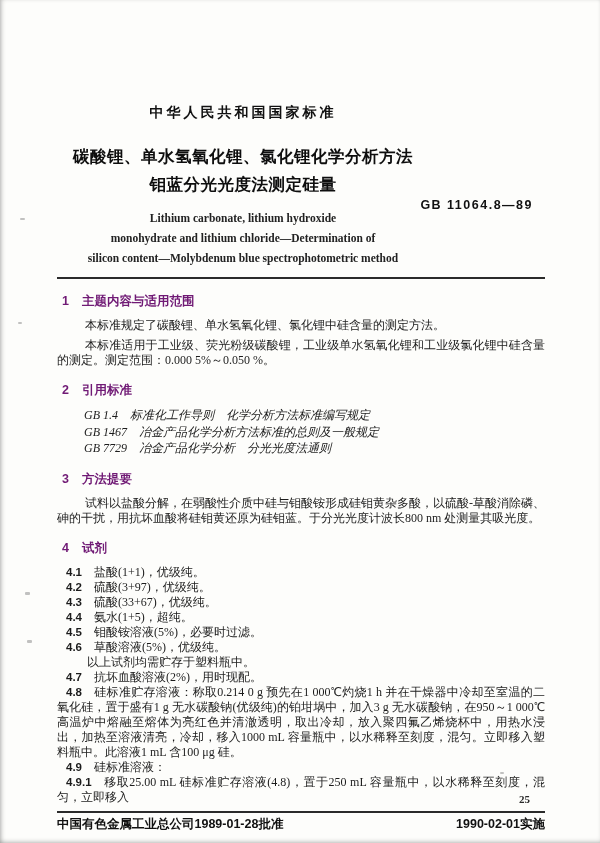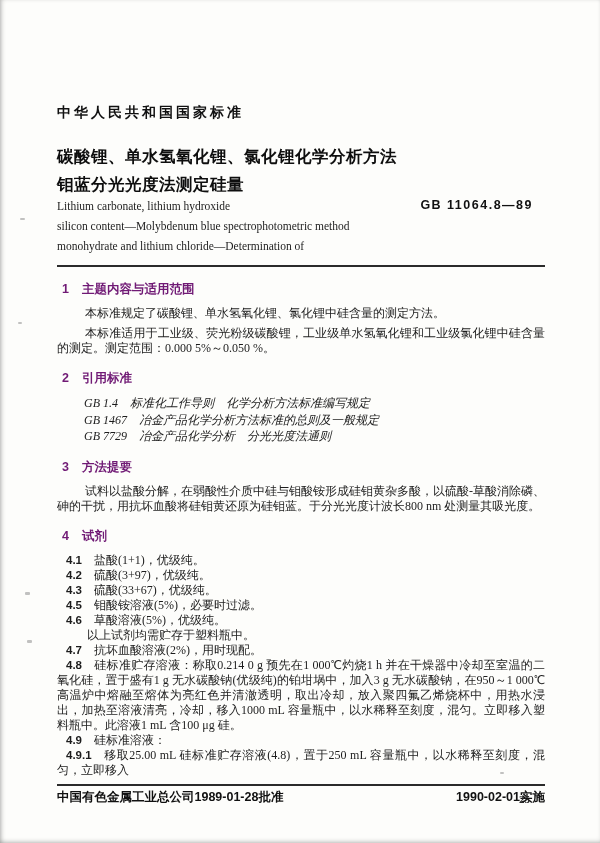--- a/index.html
+++ b/index.html
@@ -11,41 +11,41 @@
     box-sizing: border-box;
     overflow: hidden;
     font-family: "Liberation Serif", serif;
     color: #1c1c1c;
     box-shadow: inset 3px 0 5px -2px rgba(0,0,0,.28), inset 0 -3px 5px -2px rgba(0,0,0,.22);
   }
   .content { position: relative; padding: 0 55px 0 57px; }
 
   
   .doc-header { position: relative; padding-top: 103px; }
-  .title-col { width: 372px; }
+  .title-col { width: 372px; text-align: center; }
   .std-label {
     font-family: "Liberation Sans", sans-serif;
     font-weight: bold; font-size: 14px; line-height: 18px;
     letter-spacing: 3px; color: #111;
   }
   .cn-title {
     font-family: "Liberation Sans", sans-serif;
     font-weight: bold; color: #0e0e0e;
     font-size: 16.5px; line-height: 21px; letter-spacing: .5px;
   }
   .cn-title.l1 { margin-top: 25px; }
   .cn-title.l2 { margin-top: 7px; }
   .std-code {
     position: absolute; top: 162px; right: 12px;
     font-family: "Liberation Sans", sans-serif;
     font-weight: bold; font-size: 12.5px; letter-spacing: 1.5px; color: #111; margin-top: 36px;
   }
   .en-title {
-    margin-top: 1px;
-    font-weight: normal; font-size: 11.5px; line-height: 20px; color: #222;
+    margin-top: 13px;
+    font-weight: bold; font-size: 11.5px; line-height: 20px; color: #222;
   }
   .rule { border: 0; border-top: 2px solid #2b2b2b; margin: 0; }
   .top-rule { margin-top: 9px; }
 
   
   .sec-h {
     font-family: "Liberation Sans", sans-serif;
     font-weight: bold; font-size: 12.5px; line-height: 16px;
     color: #701a75; margin: 14px 0 9px; padding-left: 5px;
   }
@@ -95,22 +95,22 @@
 
   <div class="content">
 
     <header class="doc-header">
       <div class="title-col">
         <div class="std-label">中华人民共和国国家标准</div>
         <div class="cn-title l1">碳酸锂、单水氢氧化锂、氯化锂化学分析方法</div>
         <div class="cn-title l2">钼蓝分光光度法测定硅量</div>
         <div class="en-title">
           <div>Lithium carbonate, lithium hydroxide</div>
+          <div>monohydrate and lithium chloride—Determination of</div>
           <div>silicon content—Molybdenum blue spectrophotometric method</div>
-          <div>monohydrate and lithium chloride—Determination of</div>
         </div>
       </div>
       <div class="std-code">GB 11064.8—89</div>
     </header>
 
     <hr class="rule top-rule">
 
     <main>
 
       <section>
@@ -146,20 +146,23 @@
         <p class="item">
           <span class="item-num">4.1</span><span>盐酸(1+1)，优级纯。</span>
         </p>
         <p class="item">
           <span class="item-num">4.2</span><span>硫酸(3+97)，优级纯。</span>
         </p>
         <p class="item">
           <span class="item-num">4.3</span><span>硫酸(33+67)，优级纯。</span>
         </p>
         <p class="item">
+          <span class="item-num">4.4</span><span>氨水(1+5)，超纯。</span>
+        </p>
+        <p class="item">
           <span class="item-num">4.5</span><span>钼酸铵溶液(5%)，必要时过滤。</span>
         </p>
         <p class="item">
           <span class="item-num">4.6</span><span>草酸溶液(5%)，优级纯。</span>
         </p>
         <p class="note-line">以上试剂均需贮存于塑料瓶中。</p>
         <p class="item">
           <span class="item-num">4.7</span><span>抗坏血酸溶液(2%)，用时现配。</span>
         </p>
         <p class="item-para">

